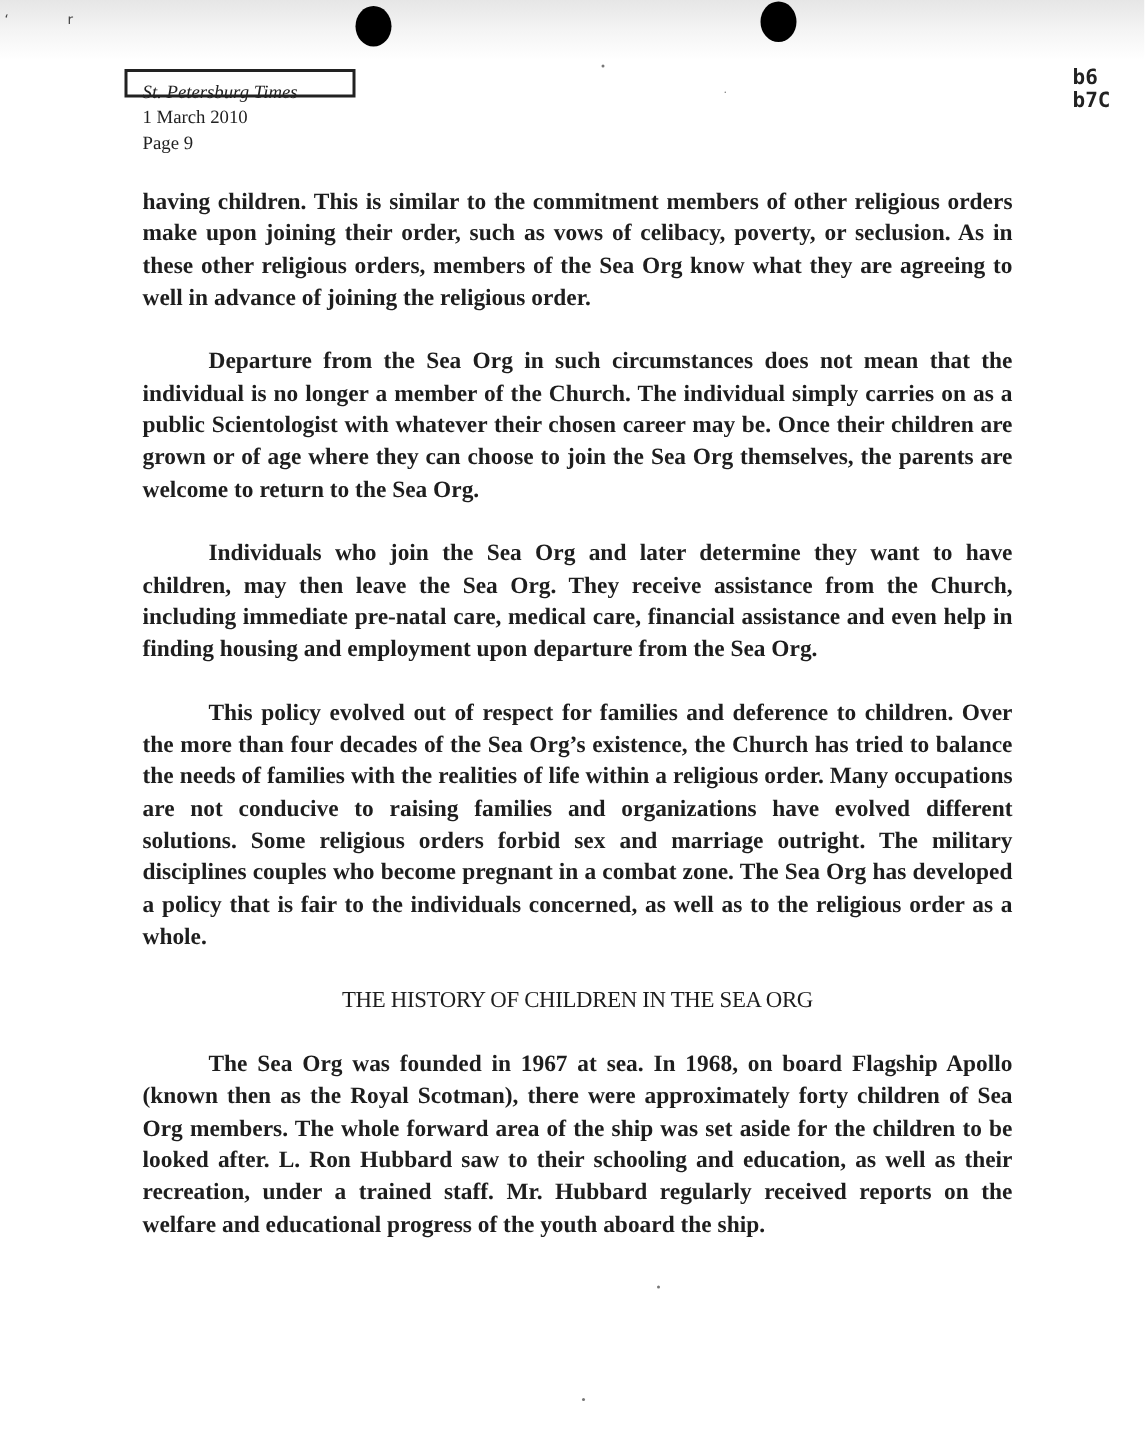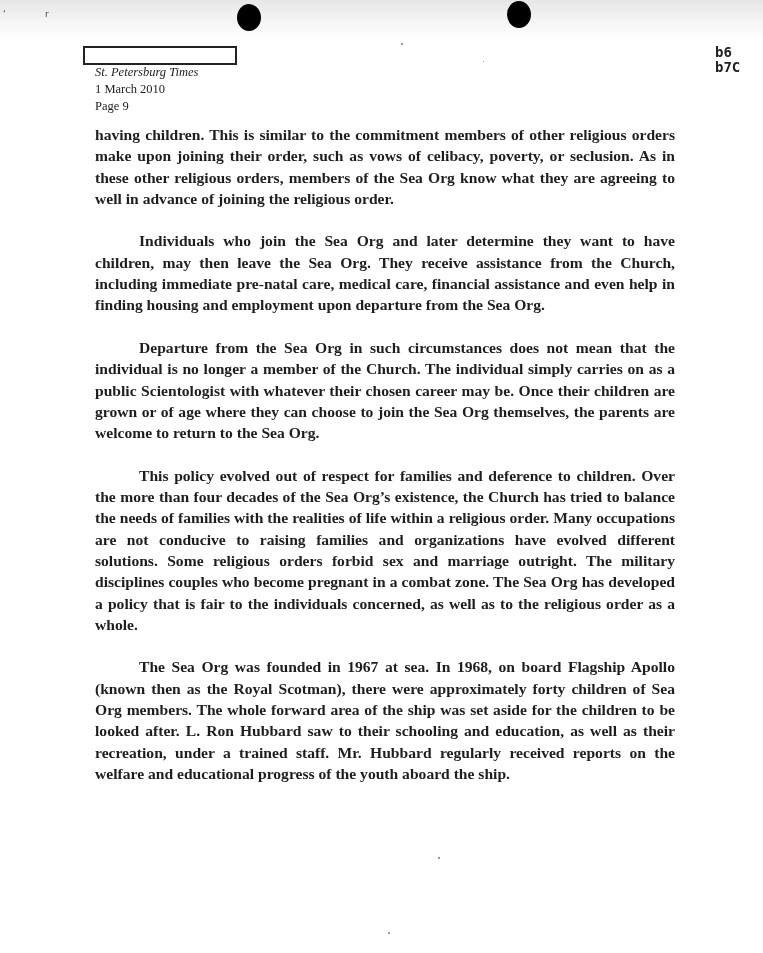--- a/index.html
+++ b/index.html
@@ -46,21 +46,21 @@
       left: 83px;
       top: 46px;
       width: 150px;
       height: 15px;
       border: 2px solid #222;
       background: #fff;
     }
     .header-block {
       position: absolute;
       left: 95px;
-      top: 64px;
+      top: 53px;
       font-size: 12.5px;
       line-height: 17px;
       color: #222;
     }
     .header-block .pub {
       font-style: italic;
     }
     .exemptions {
       position: absolute;
       left: 715px;
@@ -117,17 +117,18 @@
   <div>Page 9</div>
 </div>
 
 <div class="exemptions">
   <div>b6</div>
   <div>b7C</div>
 </div>
 
 <div class="body-text">
   <p>having children.  This is similar to the commitment members of other religious orders make upon joining their order, such as vows of celibacy, poverty, or seclusion.  As in these other religious orders, members of the Sea Org know what they are agreeing to well in advance of joining the religious order.</p>
+  <p class="indent">Departure from the Sea Org in such circumstances does not mean that the individual is no longer a member of the Church. The individual simply carries on as a public Scientologist with whatever their chosen career may be.  Once their children are grown or of age where they can choose to join the Sea Org themselves, the parents are welcome to return to the Sea Org.</p>
   <p class="indent">Individuals who join the Sea Org and later determine they want to have children, may then leave the Sea Org.  They receive assistance from the Church, including immediate pre-natal care, medical care, financial assistance and even help in finding housing and employment upon departure from the Sea Org.</p>
-  <p class="indent">Departure from the Sea Org in such circumstances does not mean that the individual is no longer a member of the Church. The individual simply carries on as a public Scientologist with whatever their chosen career may be.  Once their children are grown or of age where they can choose to join the Sea Org themselves, the parents are welcome to return to the Sea Org.</p>
   <p class="indent">This policy evolved out of respect for families and deference to children. Over the more than four decades of the Sea Org’s existence, the Church has tried to balance the needs of families with the realities of life within a religious order. Many occupations are not conducive to raising families and organizations have evolved different solutions.  Some religious orders forbid sex and marriage outright.  The military disciplines couples who become pregnant in a combat zone.  The Sea Org has developed a policy that is fair to the individuals concerned, as well as to the religious order as a whole.</p>
+  <div class="section-heading">THE HISTORY OF CHILDREN IN THE SEA ORG</div>
   <p class="indent">The Sea Org was founded in 1967 at sea.  In 1968, on board Flagship Apollo (known then as the Royal Scotman), there were approximately forty children of Sea Org members.  The whole forward area of the ship was set aside for the children to be looked after.  L. Ron Hubbard saw to their schooling and education, as well as their recreation, under a trained staff.  Mr. Hubbard regularly received reports on the welfare and educational progress of the youth aboard the ship.</p>
 </div>
 
 </body></html>

